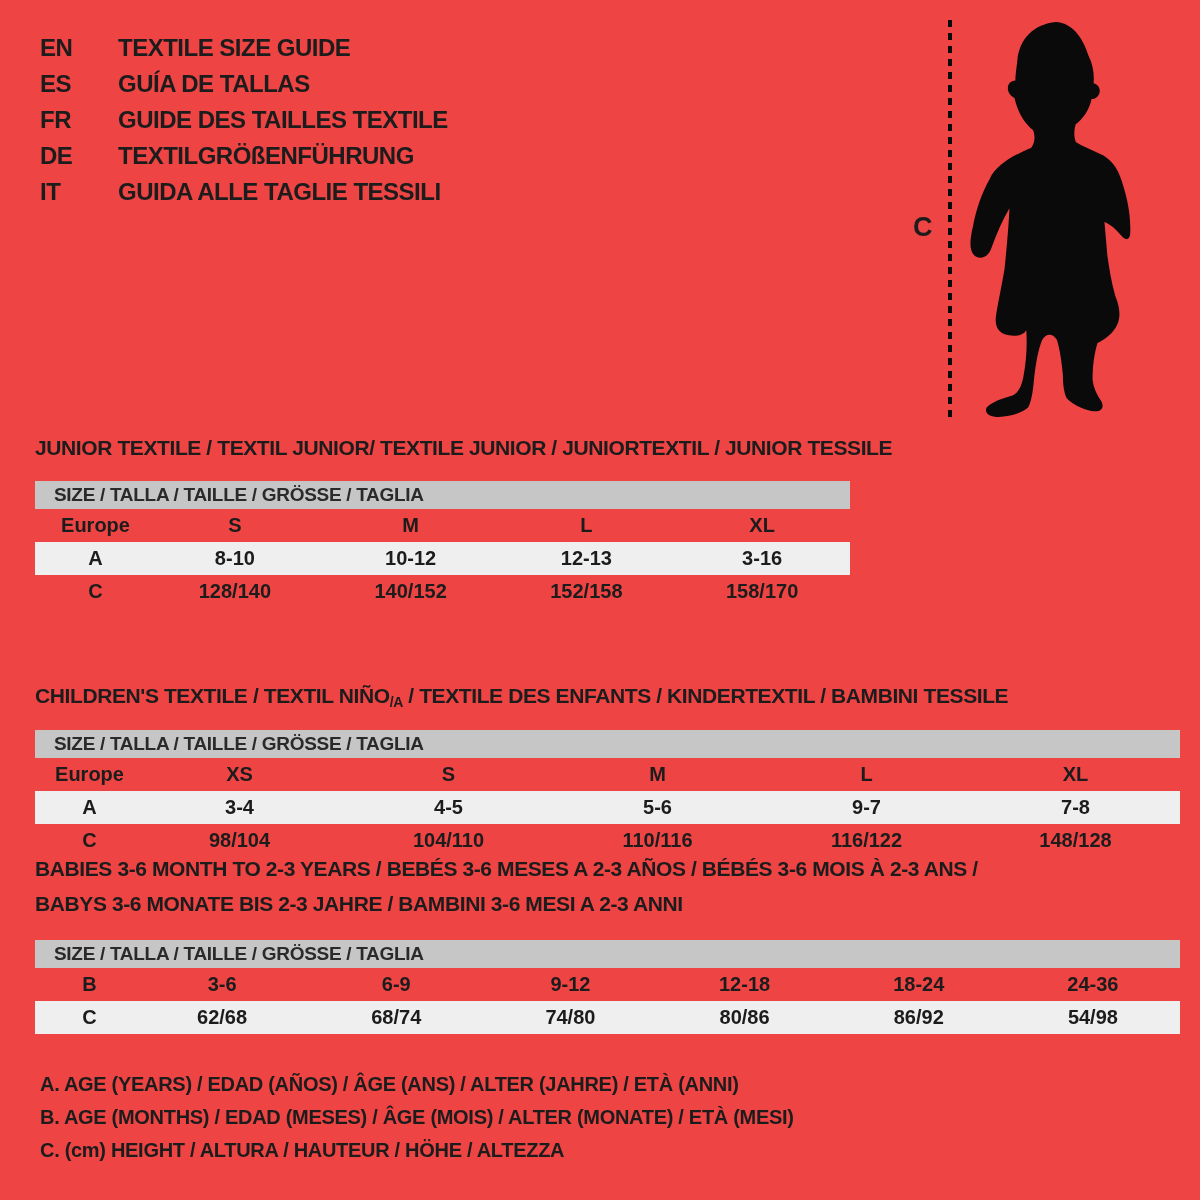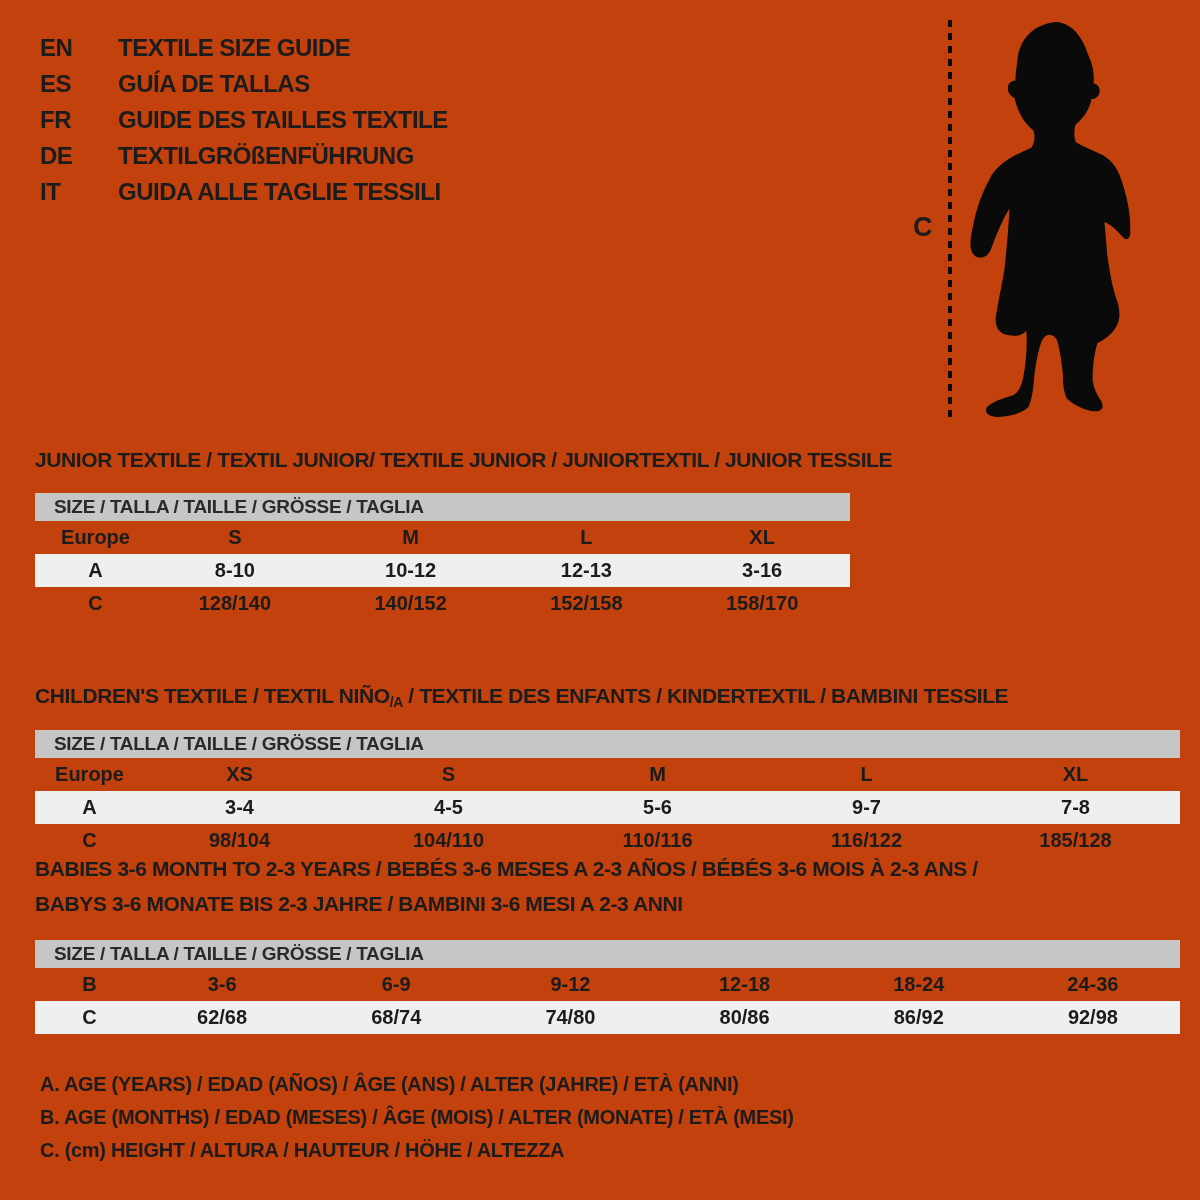--- a/index.html
+++ b/index.html
@@ -1,21 +1,21 @@
 <!DOCTYPE html>
 <html><head>
 <meta charset="utf-8">
 <style>
   * { margin: 0; padding: 0; box-sizing: border-box; }
   html, body { background: #ffffff; }
   .page {
     position: relative;
     width: 1200px;
     height: 1200px;
-    background: #c2410c;
+    background: #ef4444;
     font-family: "Liberation Sans", "DejaVu Sans", sans-serif;
     font-weight: bold;
     color: #1c1c1c;
     overflow: hidden;
   }
 
   
   .lang-block { position: absolute; left: 40px; top: 30px; }
   .lang-row { display: flex; line-height: 36px; font-size: 24px; letter-spacing: -0.5px; }
   .lang-code { width: 78px; flex: 0 0 78px; }
@@ -30,21 +30,21 @@
   }
   .toddler-svg { position: absolute; left: 60px; top: 6px; width: 178px; height: 402px; }
 
   
   .section { position: absolute; }
   .section-title { font-size: 21px; letter-spacing: -0.4px; white-space: nowrap; }
   .sub-a { font-size: 14px; vertical-align: -4px; }
   .sec-junior   { left: 35px; top: 436px; width: 815px; }
   .sec-children { left: 35px; top: 646px; width: 1145px; }
   .sec-babies   { left: 35px; top: 851px; width: 1145px; }
-  .sec-junior   .section-title { margin-bottom: 21px; margin-top: 12px; }
+  .sec-junior   .section-title { margin-bottom: 21px; }
   .sec-children .section-title { margin-bottom: 20px; margin-top: 38px; }
   .sec-babies   .title-line { line-height: 35px; }
   .sec-babies   .title-wrap { margin-bottom: 19px; }
 
   .size-table { width: 100%; }
   .band {
     background: #c6c6c6;
     height: 28px; line-height: 28px;
     padding-left: 19px;
     font-size: 19px; letter-spacing: -0.3px;
@@ -166,21 +166,21 @@
         <span class="t-cell">5-6</span>
         <span class="t-cell">9-7</span>
         <span class="t-cell">7-8</span>
       </div>
       <div class="t-row cols5">
         <span class="t-label">C</span>
         <span class="t-cell">98/104</span>
         <span class="t-cell">104/110</span>
         <span class="t-cell">110/116</span>
         <span class="t-cell">116/122</span>
-        <span class="t-cell">185/128</span>
+        <span class="t-cell">148/128</span>
       </div>
     </div>
   </section>
 
   <section class="section sec-babies">
     <div class="title-wrap">
       <div class="section-title title-line">BABIES 3-6 MONTH TO 2-3 YEARS / BEBÉS 3-6 MESES A 2-3 AÑOS / BÉBÉS 3-6 MOIS À 2-3 ANS /</div>
       <div class="section-title title-line">BABYS 3-6 MONATE BIS 2-3 JAHRE / BAMBINI 3-6 MESI A 2-3 ANNI</div>
     </div>
     <div class="size-table">
@@ -194,21 +194,21 @@
         <span class="t-cell">18-24</span>
         <span class="t-cell">24-36</span>
       </div>
       <div class="t-row cols6 row-alt">
         <span class="t-label">C</span>
         <span class="t-cell">62/68</span>
         <span class="t-cell">68/74</span>
         <span class="t-cell">74/80</span>
         <span class="t-cell">80/86</span>
         <span class="t-cell">86/92</span>
-        <span class="t-cell">92/98</span>
+        <span class="t-cell">54/98</span>
       </div>
     </div>
   </section>
 
   <div class="legend">
     <div class="legend-line">A. AGE (YEARS) / EDAD (AÑOS) / ÂGE (ANS) / ALTER (JAHRE) / ETÀ (ANNI)</div>
     <div class="legend-line">B. AGE (MONTHS) / EDAD (MESES) / ÂGE (MOIS) / ALTER (MONATE) / ETÀ (MESI)</div>
     <div class="legend-line">C. (cm) HEIGHT / ALTURA / HAUTEUR / HÖHE / ALTEZZA</div>
   </div>
 

